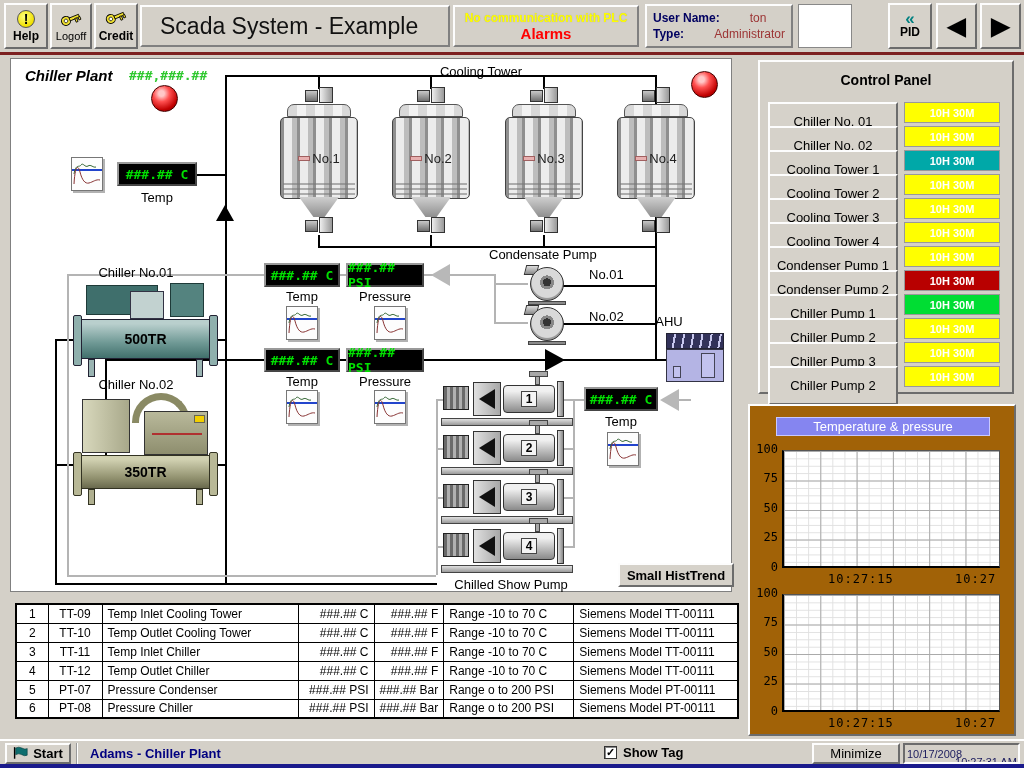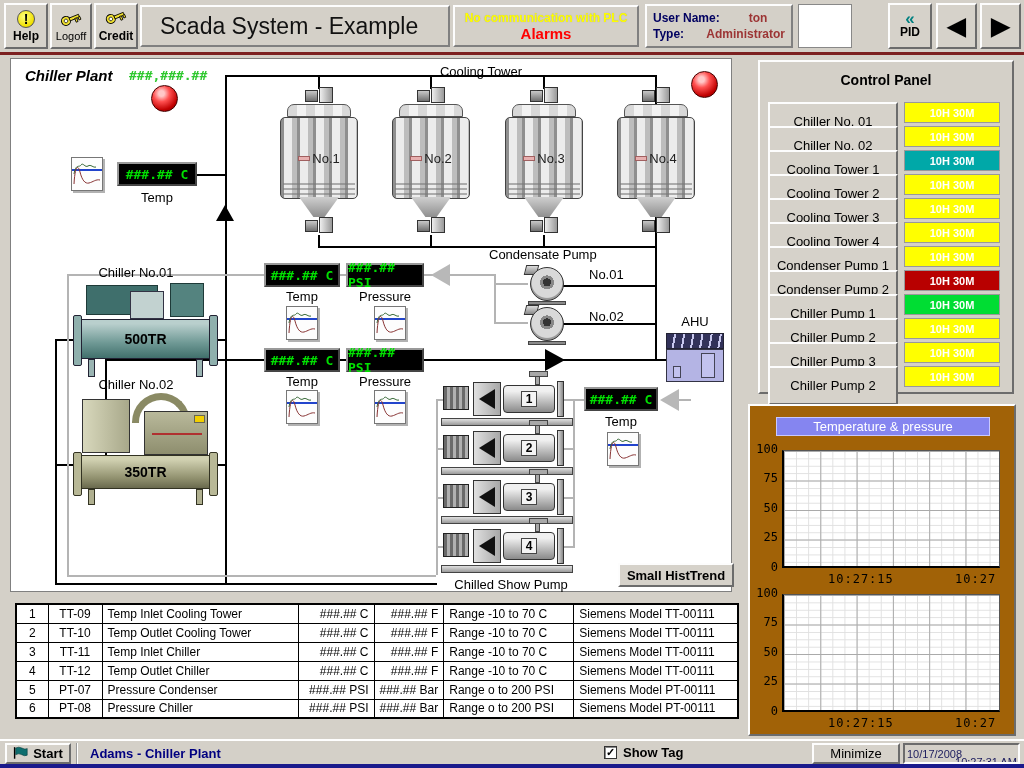--- a/index.html
+++ b/index.html
@@ -12,21 +12,21 @@
   .tb-btn{position:absolute;top:3px;height:46px;display:flex;flex-direction:column;align-items:center;justify-content:center;gap:1px;font:bold 12px "Liberation Sans",sans-serif;}
   .help-ico{width:18px;height:18px;border-radius:50%;background:radial-gradient(circle at 40% 35%,#ffff80,#f0e000 70%,#b0a000);border:1px solid #555;display:flex;align-items:center;justify-content:center;font:bold 14px "Liberation Sans",sans-serif;}
   .key-ico{transform:rotate(-22deg);}
   .title-panel{position:absolute;left:140px;top:5px;width:310px;height:42px;border:2px solid;border-color:#fdfdfd #808080 #808080 #fdfdfd;display:flex;align-items:center;padding-left:18px;font:23px "Liberation Sans",sans-serif;color:#111;}
   .alarm-panel{position:absolute;left:453px;top:5px;width:186px;height:42px;border:2px solid;border-color:#fdfdfd #808080 #808080 #fdfdfd;display:flex;flex-direction:column;align-items:center;justify-content:center;}
   .alarm1{font:bold 12px "Liberation Sans",sans-serif;color:#ffff00;text-shadow:0 0 1px #999;}
   .alarm2{font:bold 15px "Liberation Sans",sans-serif;color:#ff0000;}
   .user-panel{position:absolute;left:645px;top:4px;width:148px;height:44px;border:2px solid;border-color:#fdfdfd #808080 #808080 #fdfdfd;display:flex;flex-direction:column;justify-content:center;gap:2px;padding:0 6px;}
   .user-row{display:flex;font:bold 12px "Liberation Sans",sans-serif;}
   .user-lab{color:#000060;width:78px;}
-  .user-val{color:#9c3434;flex:1;text-align:center;font-weight:bold;}
+  .user-val{color:#9c3434;flex:1;text-align:center;font-weight:normal;}
   .white-box{position:absolute;left:798px;top:4px;width:54px;height:44px;background:#fff;border:1px solid #888;}
   .pid-ico{color:#008080;font:bold 17px "Liberation Sans",sans-serif;line-height:10px;}
   .nav-tri{font-size:24px;line-height:24px;}
   .maroon-line{position:absolute;left:0;top:52px;width:1024px;height:3px;background:#7c2020;}
   
   .diagram{position:absolute;left:10px;top:58px;width:722px;height:534px;background:#fff;border:1px solid #808080;}
   .diagram *{position:absolute;}
   .dlabel{font:13px "Liberation Sans",sans-serif;text-align:center;}
   .plant-title{left:14px;top:8px;font:bold italic 15px "Liberation Sans",sans-serif;font-style:italic;}
   .gval{color:#2ec82e;font:bold 13px "DejaVu Sans Mono",monospace;}
@@ -391,21 +391,21 @@
       <span class="c2b"></span>
       <span class="c2y"></span>
       <span class="c2r"></span>
       <span class="c2cyl">
           <span class="cap-label">350TR</span>
         </span>
       <span class="leg2" style="left:10px;top:94px;"></span>
       <span class="leg2" style="left:118px;top:94px;"></span>
     </div>
 
-    <span class="dlabel" style="left:657px;top:255px;width:54px;">AHU</span>
+    <span class="dlabel" style="left:631px;top:255px;width:54px;">AHU</span>
     <div class="ahu">
       <span class="ahu-top"></span>
       <span class="ahu-body">
           <span class="ahu-door"></span>
           <span class="ahu-sm"></span>
         </span>
     </div>
 
     <div class="disp" style="left:573px;top:328px;width:74px;">###.## C</div>
     <span class="dlabel" style="left:573px;top:355px;width:74px;">Temp</span>

